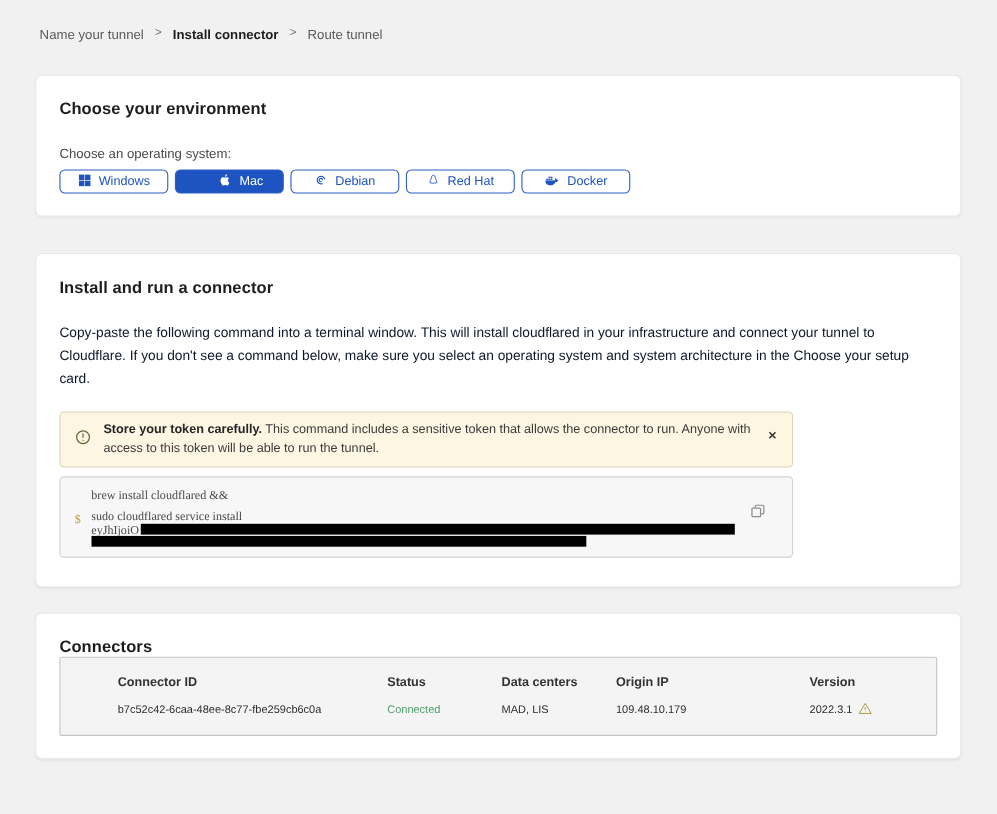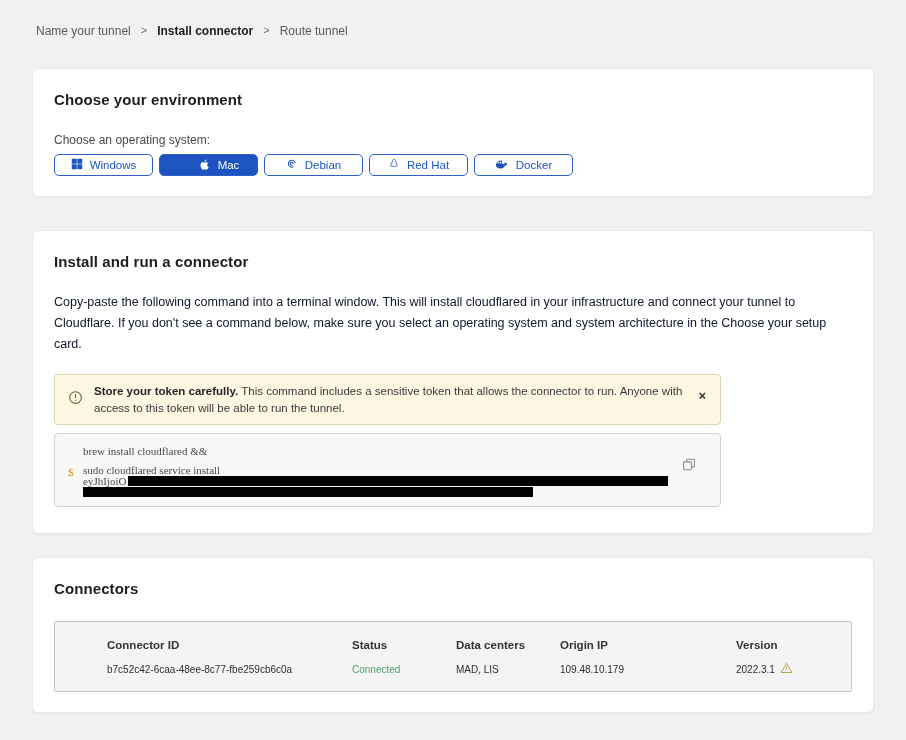--- a/index.html
+++ b/index.html
@@ -45,21 +45,21 @@
   .code .line1 { line-height:16px; }
   .code .block2 { margin-top:6px; line-height:11px; }
   .code .block2 .tline { height:11px; white-space:nowrap; overflow:hidden; }
   .code .prompt { position:absolute; left:13px; top:32px; color:#cf9a26; }
   .redact { display:inline-block; height:10px; background:#000; vertical-align:-1px; }
   .redact.bar1 { width:540px; margin-left:2px; }
   .redact.bar2 { width:450px; }
   .copy-btn { position:absolute; right:24px; top:24px; background:none; border:none; cursor:pointer; padding:0; }
 
   .card-connectors { margin-top:23px; padding:22px 21px 20px; }
-  .conn-table { margin-top:24px; border:1px solid #c3c3c3; border-radius:2px; background:#f4f4f4;
+  .conn-table { border:1px solid #c3c3c3; border-radius:2px; background:#f4f4f4;
     padding:17px 10px 15px 52px; }
   .trow { display:grid; grid-template-columns:245px 104px 104px 176px auto; align-items:center; }
   .trow.head { font-size:11.5px; font-weight:bold; color:#333; }
   .trow.vals { margin-top:11px; font-size:10px; color:#2e2e2e; }
   .status-connected { color:#4f9e68; }
   .version-cell { display:flex; align-items:center; gap:5px; }
 </style>
 </head>
 <body>
 

